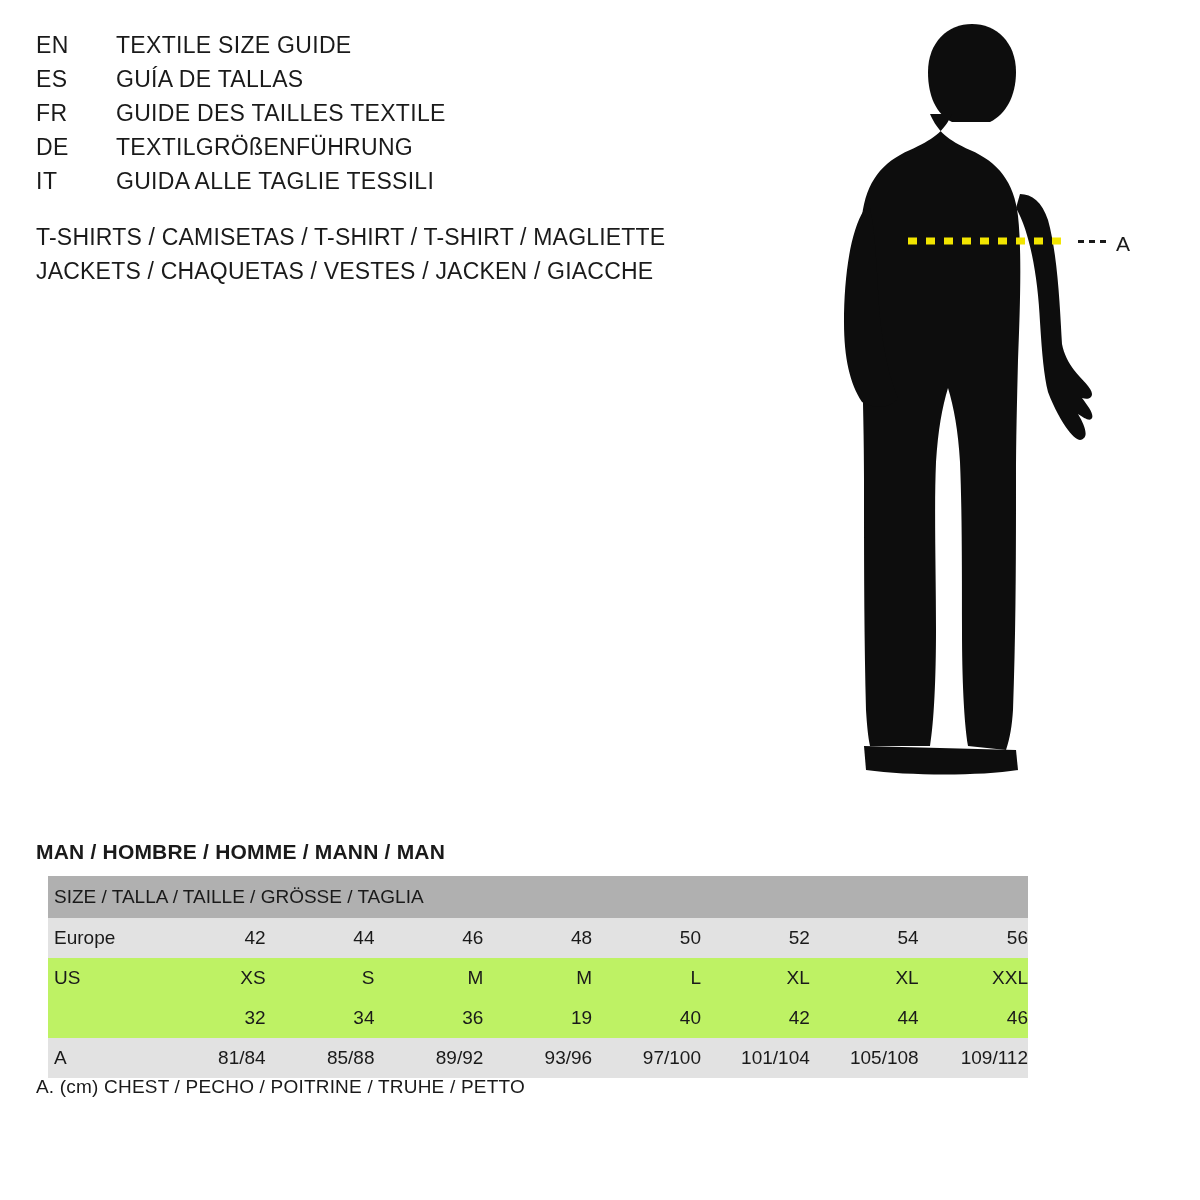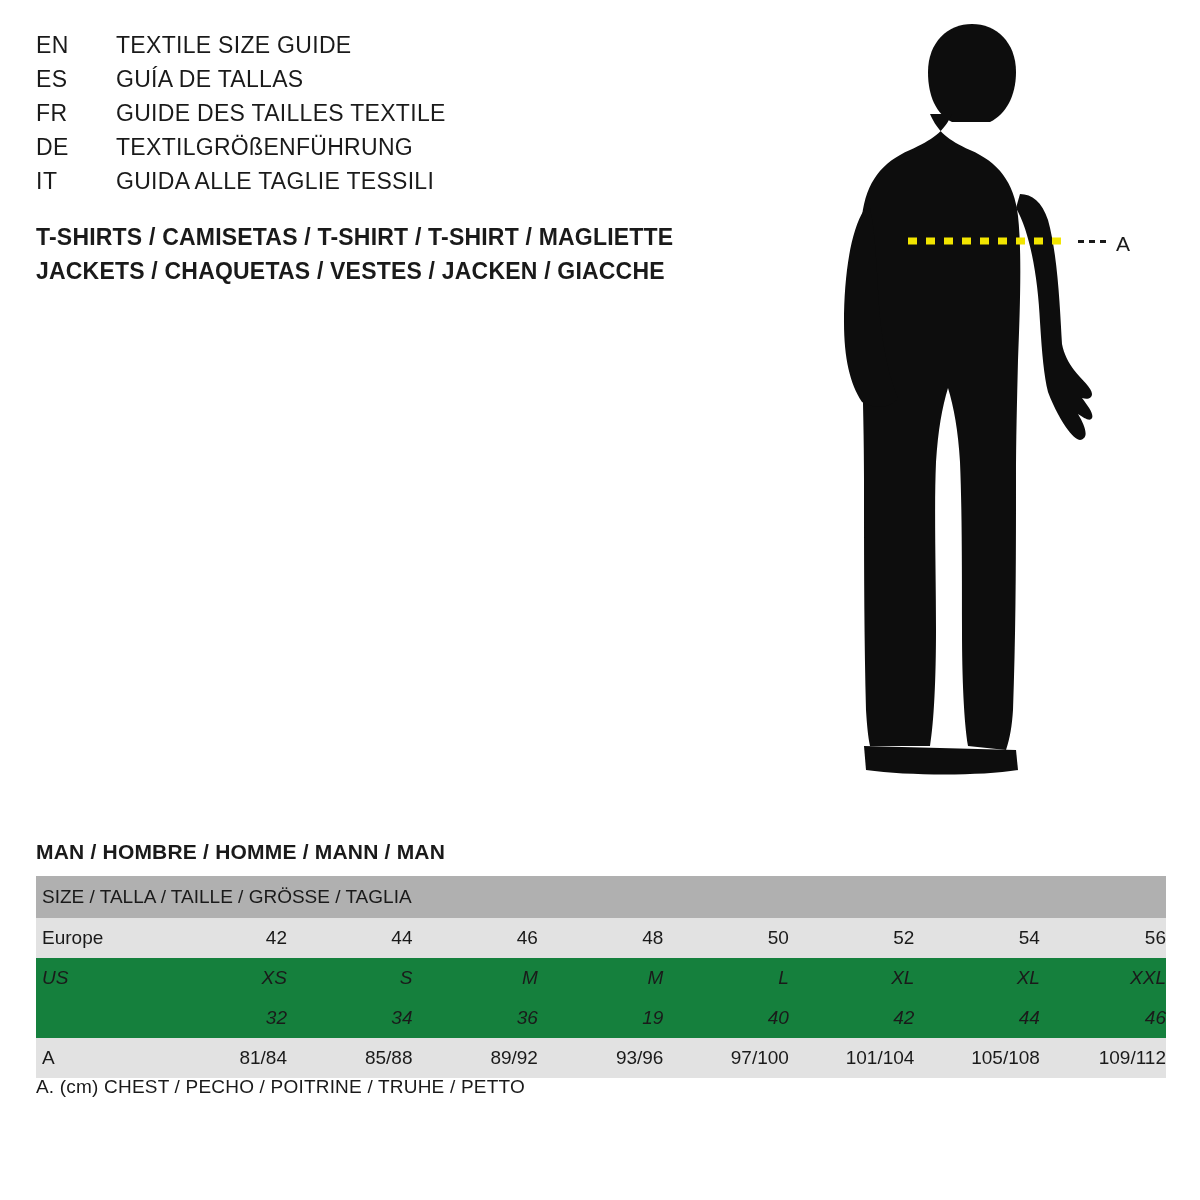--- a/index.html
+++ b/index.html
@@ -49,21 +49,21 @@
 
   
   .categories {
     position: absolute;
     left: 36px;
     top: 220px;
     width: 800px;
   }
   .cat-line {
     font-size: 23px;
-    font-weight: bold;
+    font-weight: normal;
     letter-spacing: 0.2px;
     line-height: 34px;
     white-space: nowrap;
   }
 
   
   .figure-wrap {
     position: absolute;
     left: 820px;
     top: 10px;
@@ -102,38 +102,39 @@
   }
   .group-title {
     font-size: 21px;
     font-weight: bold;
     letter-spacing: 0.2px;
     margin-bottom: 12px;
     color: #1a1a1a;
   }
   table.size-table {
     border-collapse: collapse;
-    width: 1130px;
+    width: 980px;
     table-layout: fixed;
+    margin-left: 12px;
   }
   table.size-table td {
     font-size: 19px;
     color: #1a1a1a;
     padding: 6px 0;
     height: 28px;
   }
   .col-label { width: 170px; padding-left: 6px !important; }
   .data-cell { text-align: right; }
   tr.band-head td {
     background: #b0b0b0;
     font-size: 19px;
     padding: 7px 0;
   }
   tr.band-light td { background: #e2e2e2; }
-  tr.band-mid td { background: #15803d; font-style: italic; }
+  tr.band-mid td { background: #bef264; }
 
   .footnote {
     position: absolute;
     left: 36px;
     top: 1076px;
     font-size: 19px;
     color: #1a1a1a;
     letter-spacing: 0.2px;
   }
 </style>

